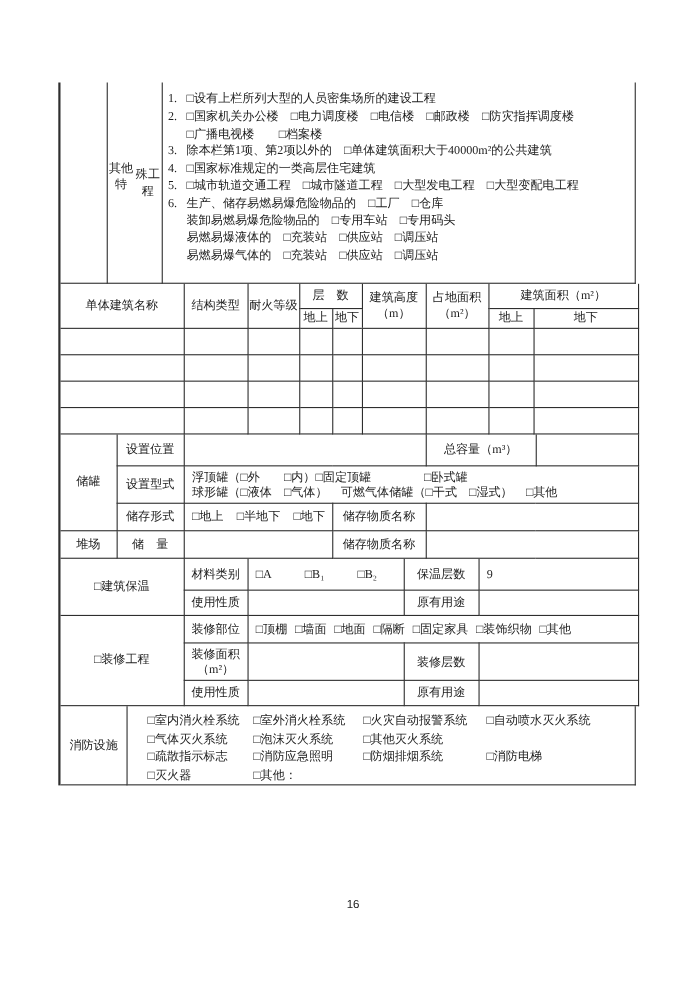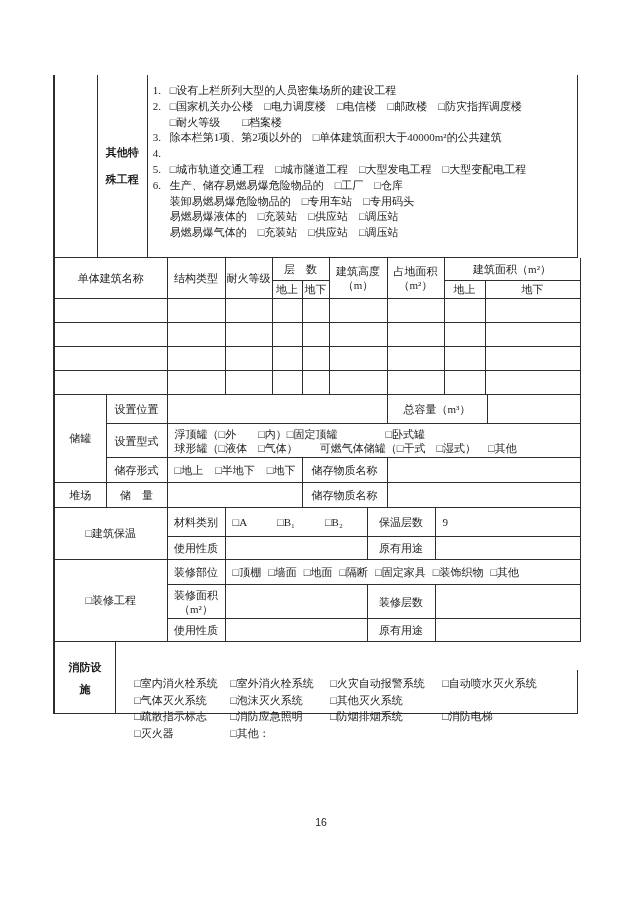--- a/index.html
+++ b/index.html
@@ -2,47 +2,47 @@
 <html><head>
 <meta charset="utf-8">
 <style>
   :root{ --bd:#2e2e2e; --tx:#1c1c1c; }
   *{margin:0;padding:0;box-sizing:border-box;}
   html,body{width:634px;height:898px;background:#ffffff;}
   body{position:relative;font-family:"Liberation Serif","DejaVu Serif",serif;color:var(--tx);font-size:11px;}
   .form{position:absolute;left:53px;top:75px;width:525px;border-left:2px solid var(--bd);}
   .sec{display:flex;width:100%;}
   .cell{border-right:1px solid var(--bd);border-bottom:1px solid var(--bd);}
-  .vlabel{display:flex;flex-direction:column;align-items:center;justify-content:center;text-align:center;font-weight:bold;}
+  .vlabel{display:flex;flex-direction:row;align-items:center;justify-content:center;text-align:center;}
   
   .secA{height:183px;}
   .a1{width:43px;}
   .a2{width:50px;}
   .a3{width:432px;padding:8px 4px 0 5px;}
   .a2 .l1{margin-bottom:12px;}
   .ln{display:flex;line-height:15.8px;white-space:nowrap;}
   .num{width:17px;flex:none;}
   
   table.tbl{border-collapse:collapse;table-layout:fixed;width:525px;}
   .tbl td{border-right:1px solid var(--bd);border-bottom:1px solid var(--bd);
           text-align:center;vertical-align:middle;overflow:hidden;padding:0;
           font-size:11px;line-height:14px;}
   .tbl td.lft{text-align:left;padding-left:7px;white-space:nowrap;}
   .small{font-size:10px;}
   .h22{height:22px;}.h18{height:18px;}.h24{height:24px;}
   .h29{height:29px;}.h34{height:34px;}.h25{height:25px;}
   .h28{height:28px;}.h23{height:23px;}
   .two{line-height:15px;}
   .opt{display:inline-block;}
-  .mr7{margin-right:7px;}.mr10{margin-right:22px;}.mr12{margin-right:12px;}
+  .mr7{margin-right:7px;}.mr10{margin-right:12px;}.mr12{margin-right:12px;}
   .mr22{}.mr30{margin-right:30px;}.mr48{margin-right:48px;}
   
   .secF{height:72px;}
   .f1{width:63px;line-height:22px;}
-  .f2{width:475px;padding:5px 0 0 18px;margin-top:28px;}
+  .f2{width:475px;padding:5px 0 0 18px;}
   .frow{display:flex;line-height:16.5px;white-space:nowrap;}
   .fc1{width:96px;flex:none;}.fc2{width:100px;flex:none;}.fc3{width:112px;flex:none;}
   .pageno{position:absolute;top:816px;left:4px;width:100%;text-align:center;
           font-family:"Liberation Sans","DejaVu Sans",sans-serif;font-size:10.5px;color:#222;}
 </style>
 </head>
 <body>
 
 <div class="form">
 
@@ -56,31 +56,32 @@
       <div class="ln">
           <span class="num">1.</span>
           <span>□设有上栏所列大型的人员密集场所的建设工程</span>
         </div>
       <div class="ln">
           <span class="num">2.</span>
           <span>□国家机关办公楼　□电力调度楼　□电信楼　□邮政楼　□防灾指挥调度楼</span>
         </div>
       <div class="ln">
           <span class="num"></span>
-          <span>□耐火等级　　□档案楼</span>
+          <span>□广播电视楼　　□档案楼</span>
         </div>
       <div class="ln">
           <span class="num">3.</span>
           <span>除本栏第1项、第2项以外的　□单体建筑面积大于40000m²的公共建筑</span>
         </div>
       <div class="ln">
           <span class="num"></span>
         </div>
       <div class="ln">
           <span class="num">4.</span>
+          <span>□国家标准规定的一类高层住宅建筑</span>
         </div>
       <div class="ln">
           <span class="num">5.</span>
           <span>□城市轨道交通工程　□城市隧道工程　□大型发电工程　□大型变配电工程</span>
         </div>
       <div class="ln">
           <span class="num">6.</span>
           <span>生产、储存易燃易爆危险物品的　□工厂　□仓库</span>
         </div>
       <div class="ln">

